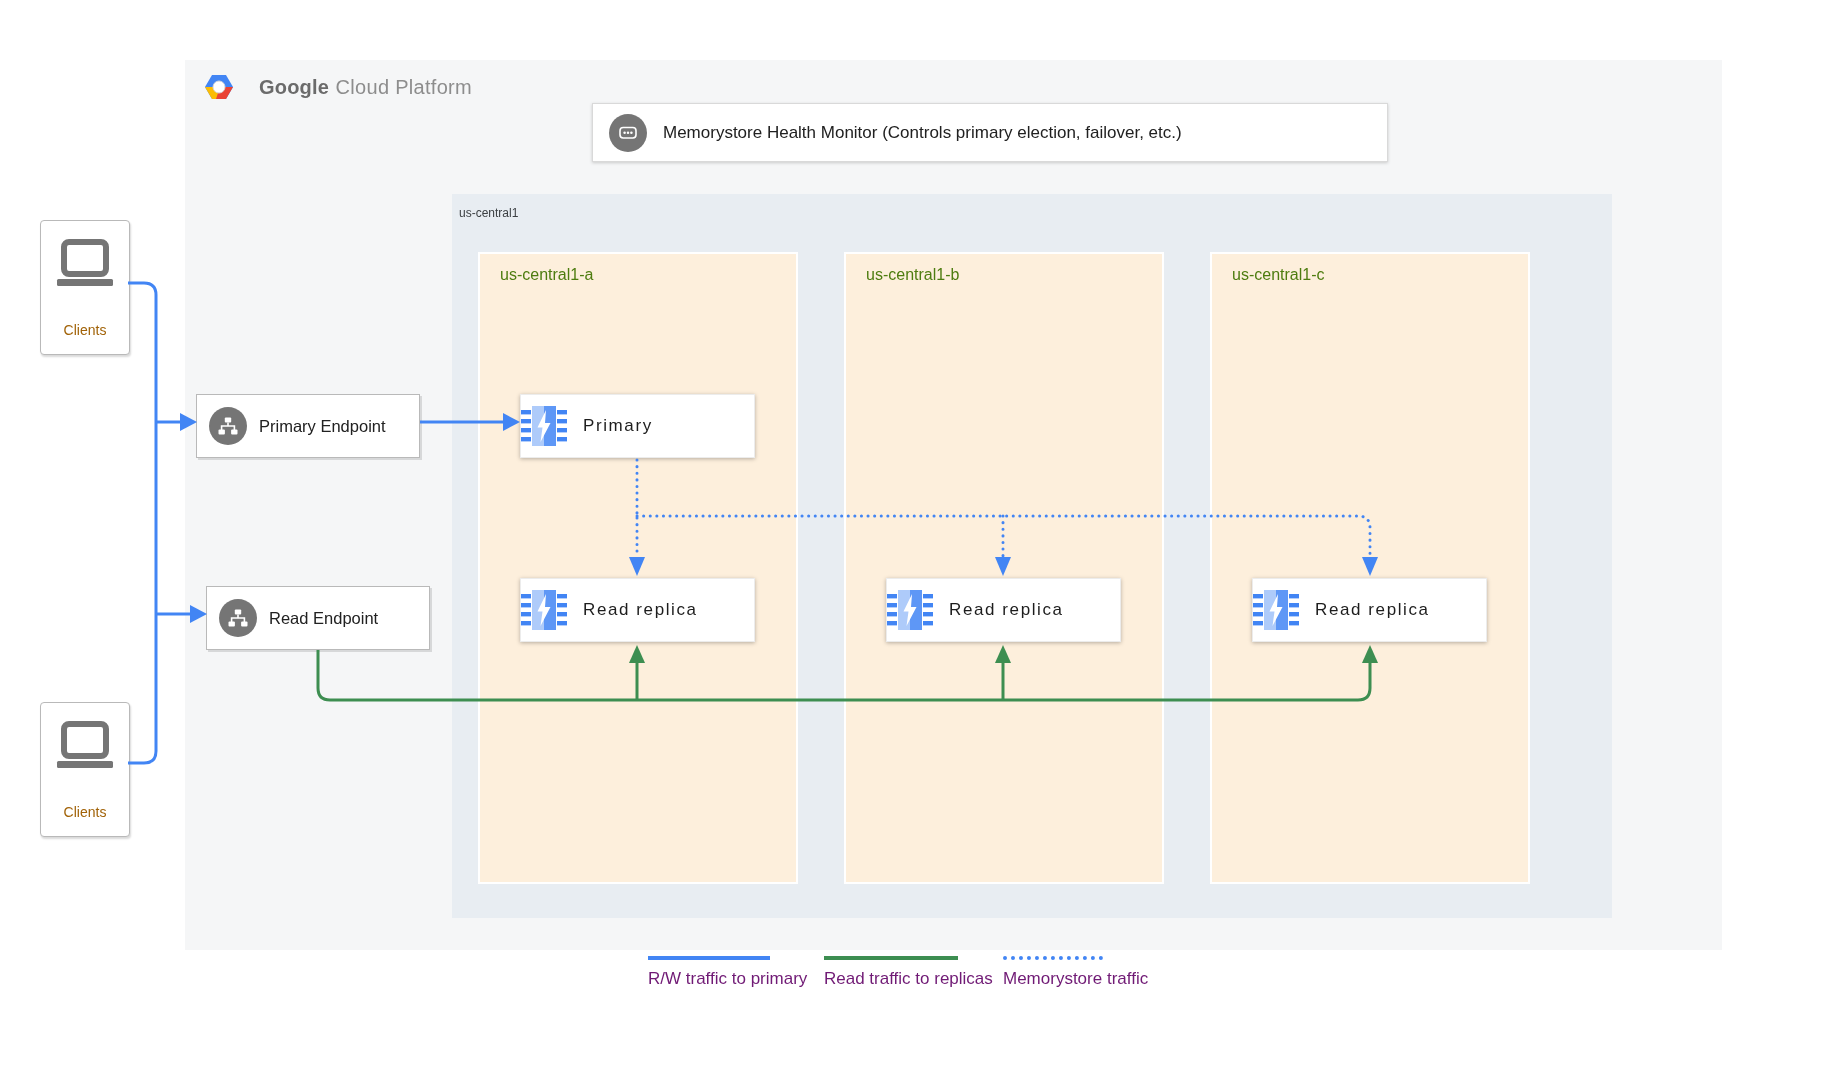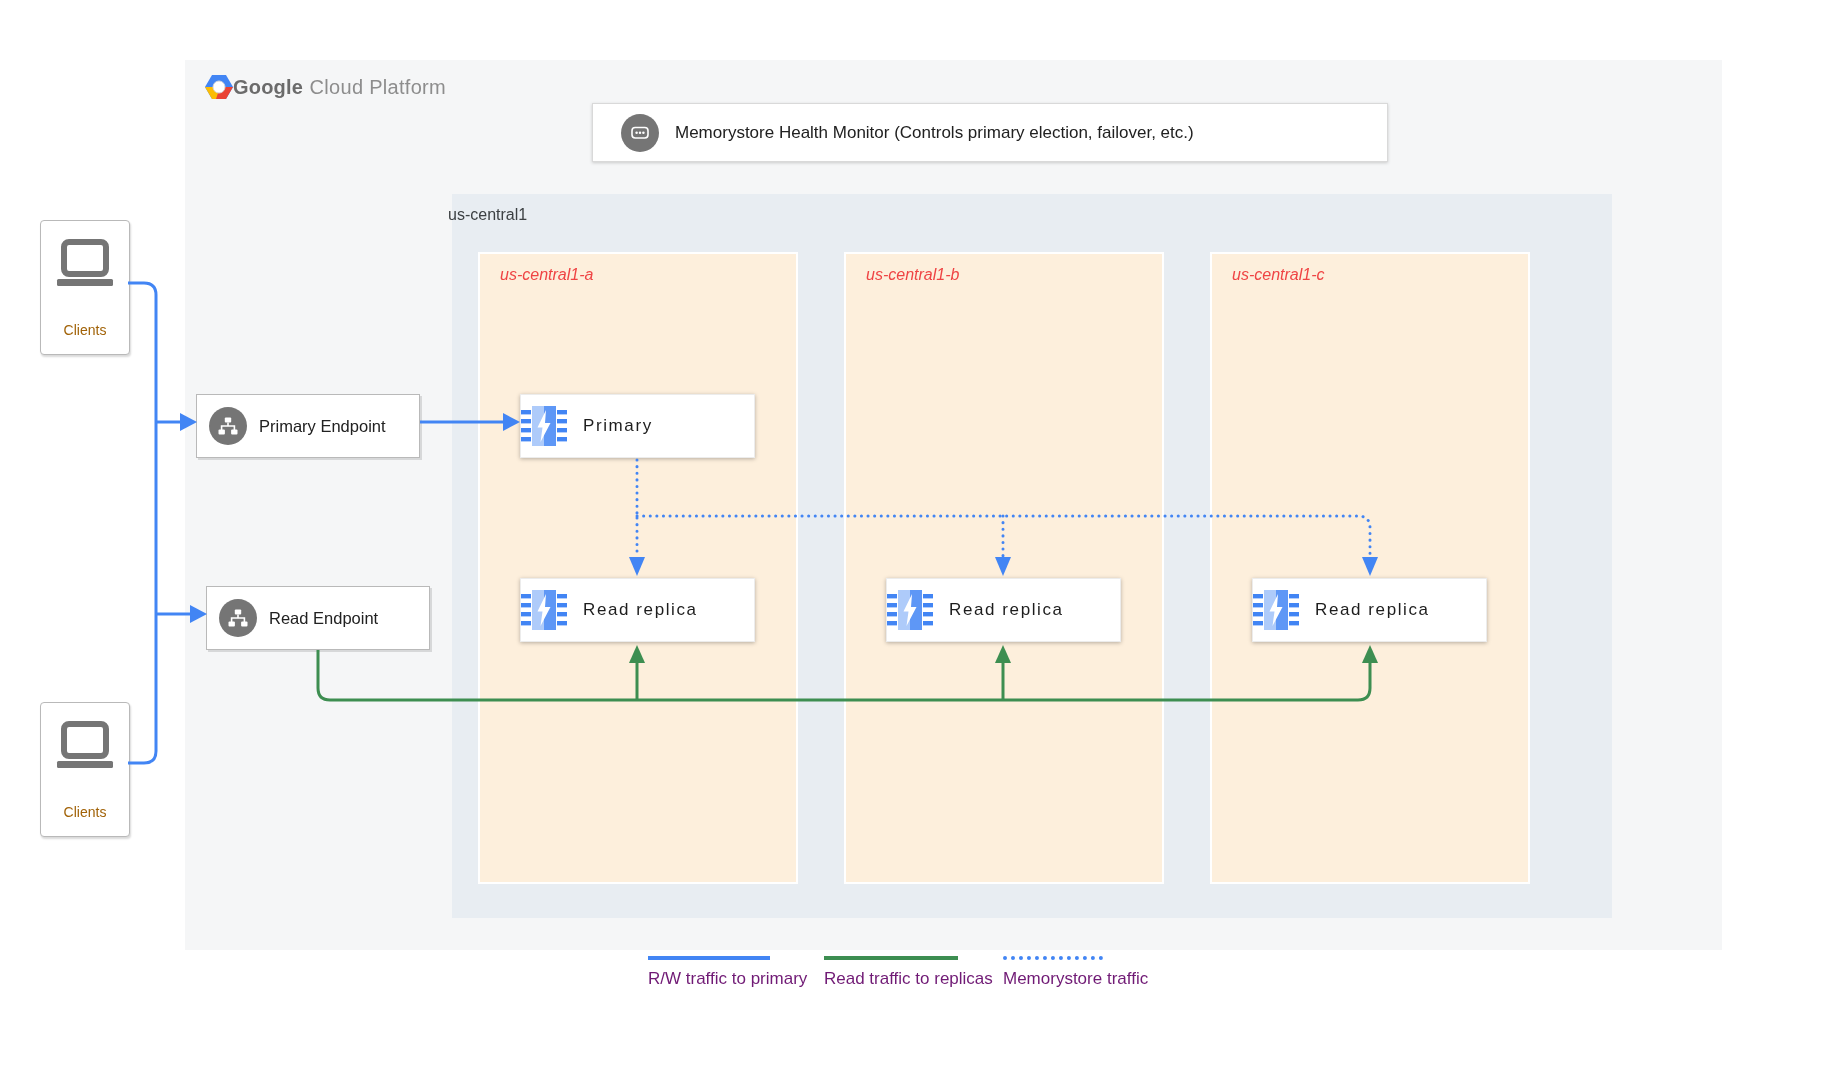--- a/index.html
+++ b/index.html
@@ -2,36 +2,36 @@
 <html><head>
 <meta charset="utf-8">
 <style>
   html,body{margin:0;padding:0;background:#ffffff;}
   body{font-family:"Liberation Sans", sans-serif;}
   #canvas{position:relative;width:1832px;height:1075px;background:#ffffff;overflow:hidden;}
 
   .panel{position:absolute;left:185px;top:60px;width:1537px;height:890px;background:#f5f6f7;}
 
   
-  .gcp-logo{position:absolute;left:205px;top:75px;display:flex;align-items:center;gap:0;}
+  .gcp-logo{position:absolute;left:205px;top:75px;display:flex;align-items:center;gap:26px;}
   .gcp-logo .word-bold{font-size:20px;color:#6b6b6b;font-weight:700;letter-spacing:.2px;}
   .gcp-logo .word-light{font-size:20px;color:#8d8d8d;font-weight:400;letter-spacing:.3px;margin-left:2px;}
 
   
   .health{position:absolute;left:592px;top:103px;width:796px;height:59px;background:#ffffff;
-    border:1px solid #d9d9d9;box-shadow:0 1px 3px rgba(0,0,0,.18);display:flex;align-items:center;padding-left:28px;box-sizing:border-box;}
+    border:1px solid #d9d9d9;box-shadow:0 1px 3px rgba(0,0,0,.18);display:flex;align-items:center;padding-left:16px;box-sizing:border-box;}
   .health .label{font-size:17px;color:#212121;margin-left:16px;}
 
   .gray-circle{width:38px;height:38px;border-radius:50%;background:#757575;display:flex;align-items:center;justify-content:center;flex:0 0 auto;}
 
   
   .region{position:absolute;left:452px;top:194px;width:1160px;height:724px;background:#e8edf2;}
-  .region-label{position:absolute;left:448px;top:206px;font-size:16px;color:#3c4043;}
+  .region-label{position:absolute;left:459px;top:206px;font-size:12px;color:#3c4043;}
   .zone{position:absolute;top:252px;width:320px;height:632px;background:#fdefdc;border:2px solid #ffffff;box-sizing:border-box;}
-  .zone-label{position:absolute;font-size:16px;color:#ef4444;font-style:italic;}
+  .zone-label{position:absolute;font-size:16px;color:#4d7c0f;}
 
   
   .node{position:absolute;width:235px;height:64px;background:#ffffff;border:1px solid #ececec;
     box-shadow:0 1px 4px rgba(0,0,0,.28);display:flex;align-items:center;box-sizing:border-box;}
   .node .label{font-size:17px;color:#1d1d1d;letter-spacing:1.6px;margin-left:16px;font-weight:400;}
 
   
   .endpoint{position:absolute;width:224px;height:64px;background:#ffffff;border:1px solid #b9b9b9;
     box-shadow:2px 2px 0 rgba(0,0,0,.12);display:flex;align-items:center;padding-left:12px;box-sizing:border-box;}
   .endpoint .label{font-size:16.5px;color:#212121;margin-left:12px;}

